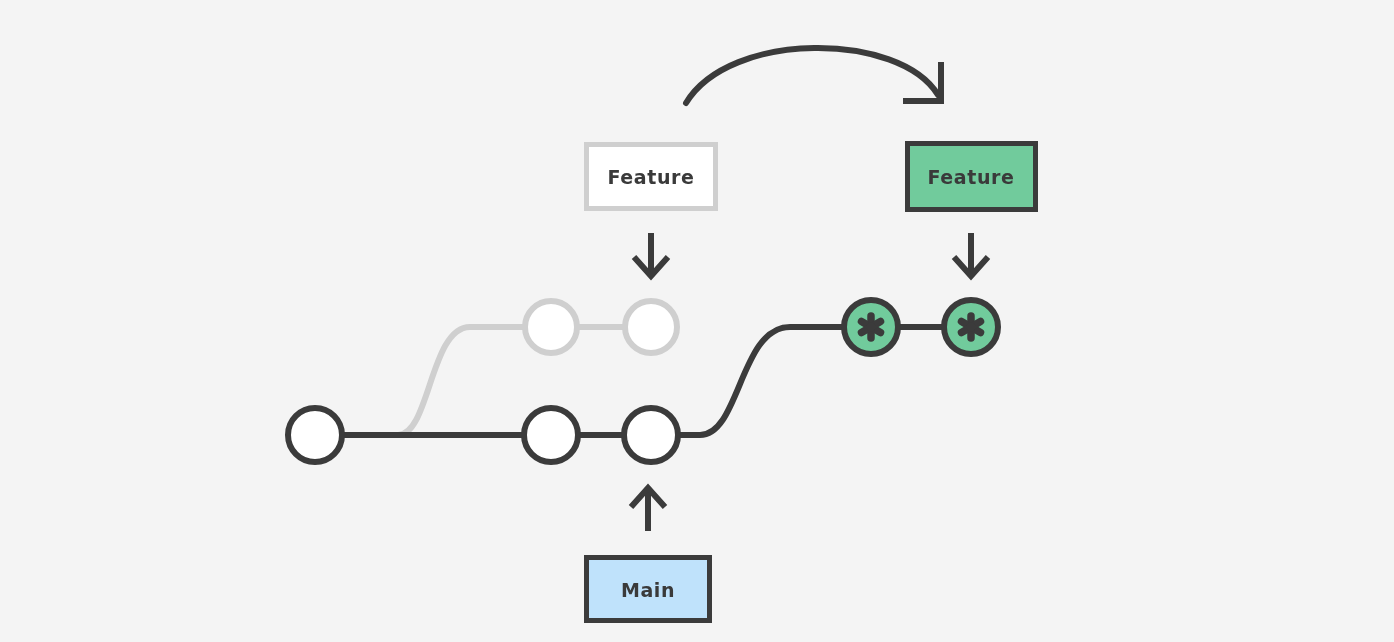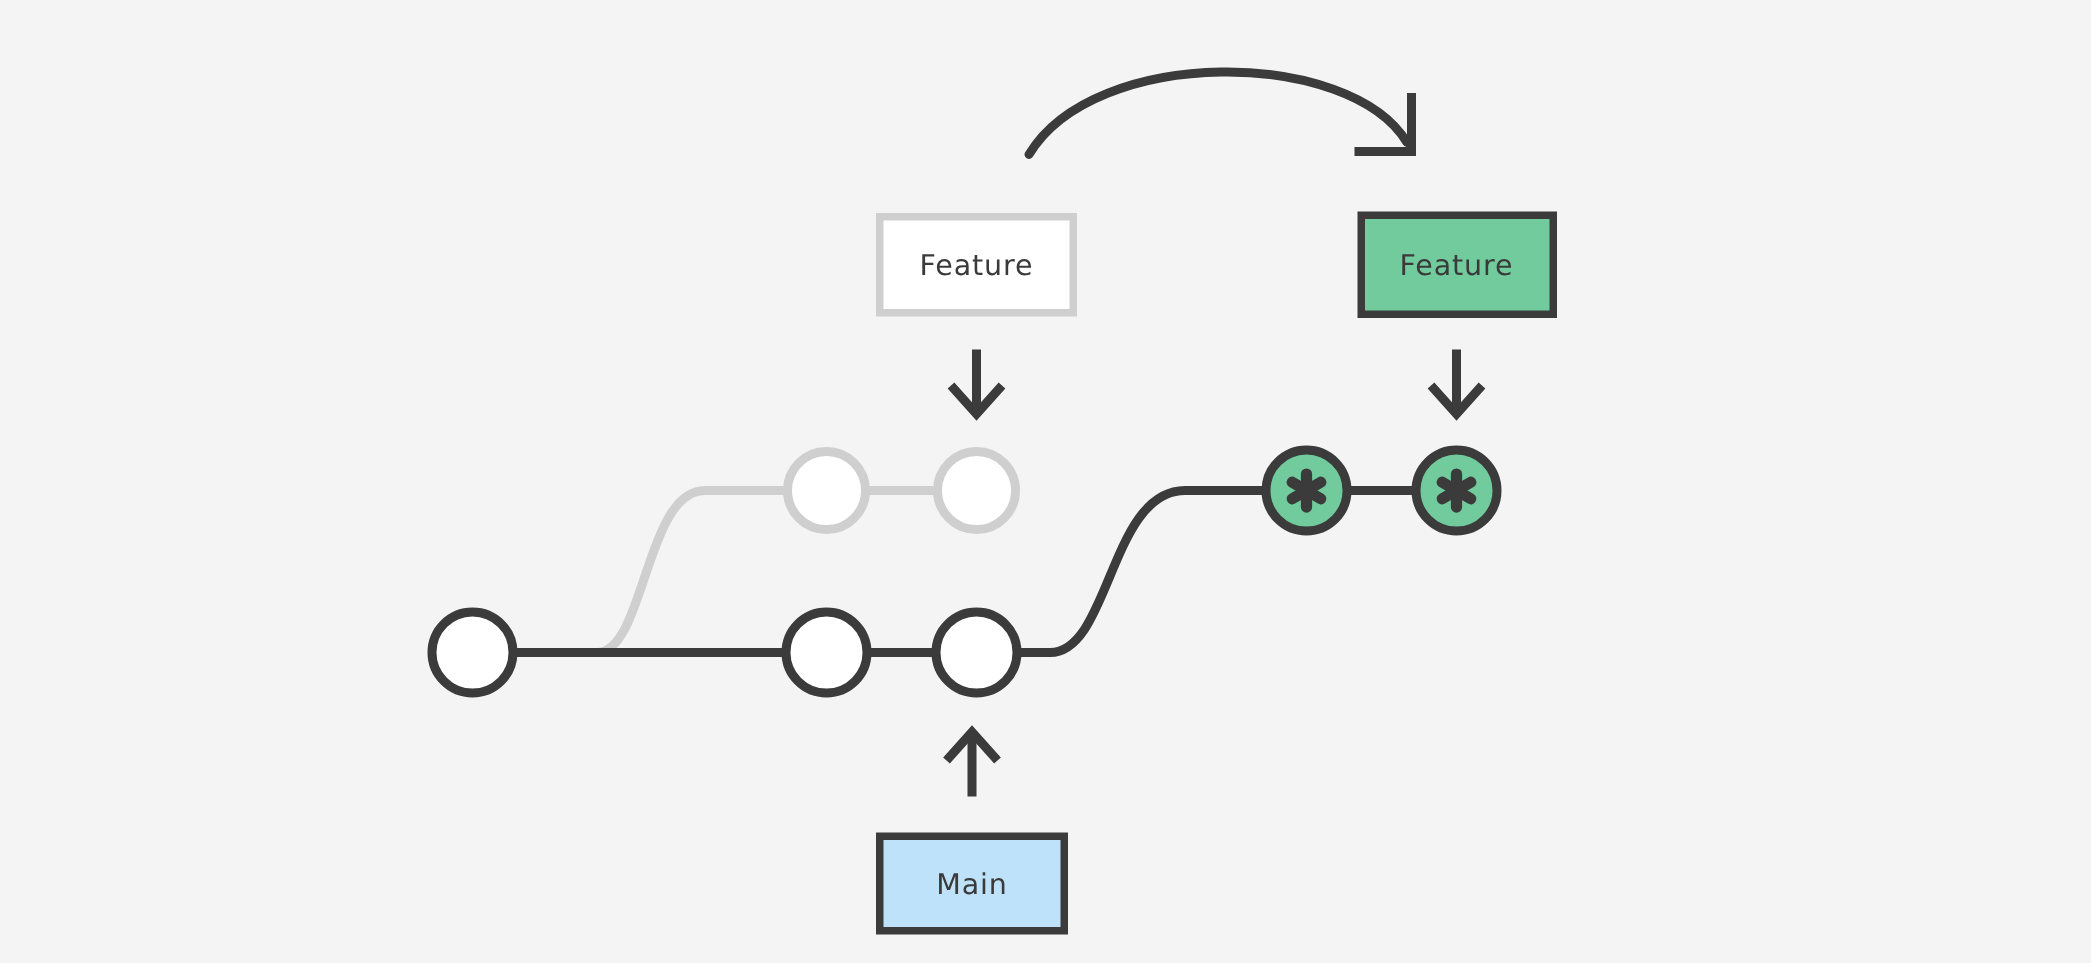--- a/index.html
+++ b/index.html
@@ -11,20 +11,21 @@
     width: 1394px;
     height: 642px;
     overflow: hidden;
     font-family: "DejaVu Sans", "Liberation Sans", sans-serif;
   }
   #canvas-root {
     position: relative;
     width: 1394px;
     height: 642px;
     background: #c2410c;
+    font-weight: bold;
   }
   #diagram-svg {
     position: absolute;
     left: 0;
     top: 0;
     width: 1394px;
     height: 642px;
     display: block;
   }
   .label-text {

